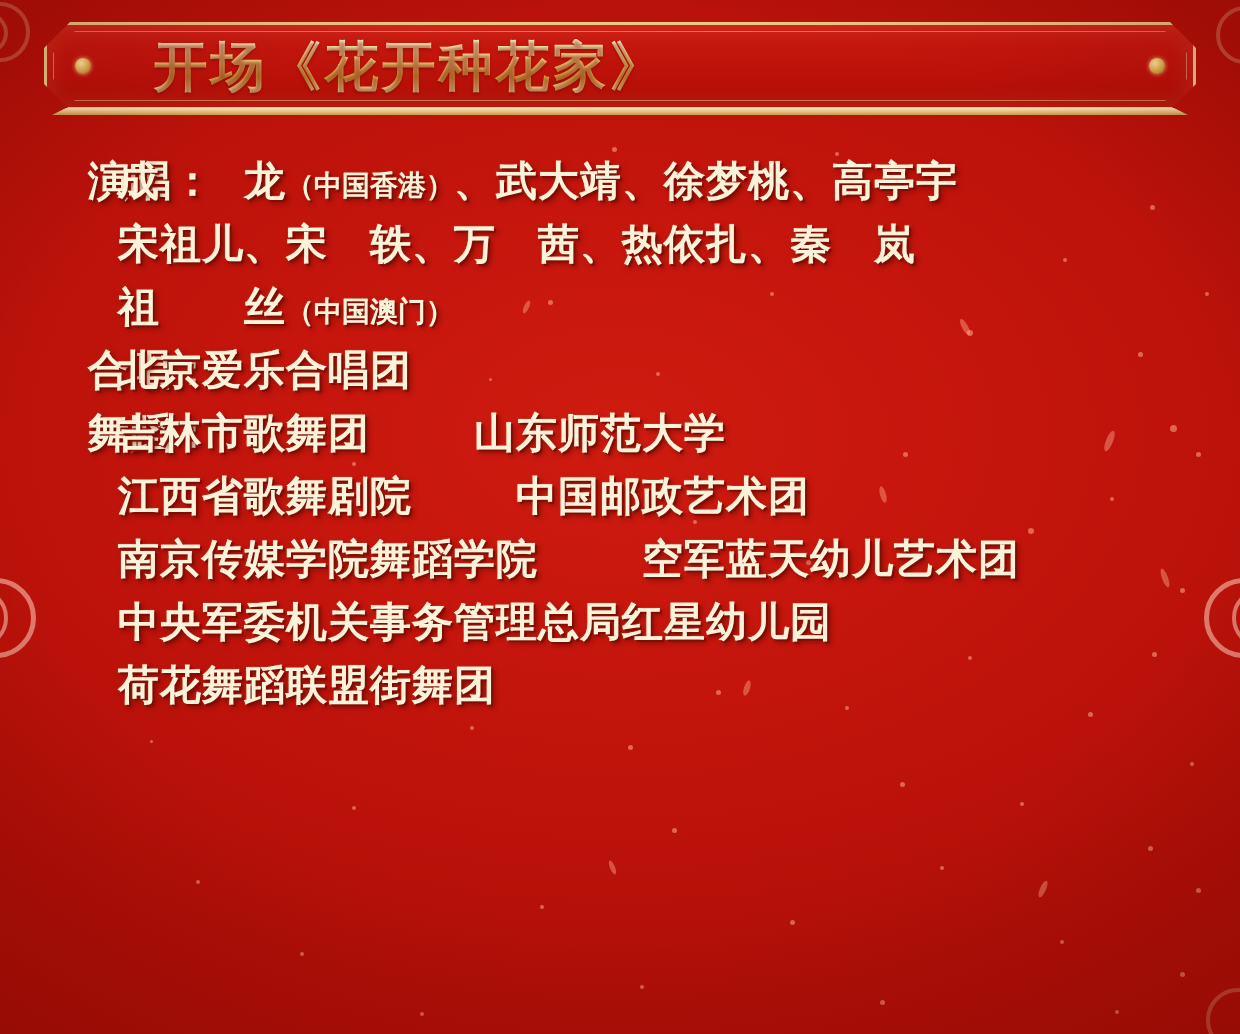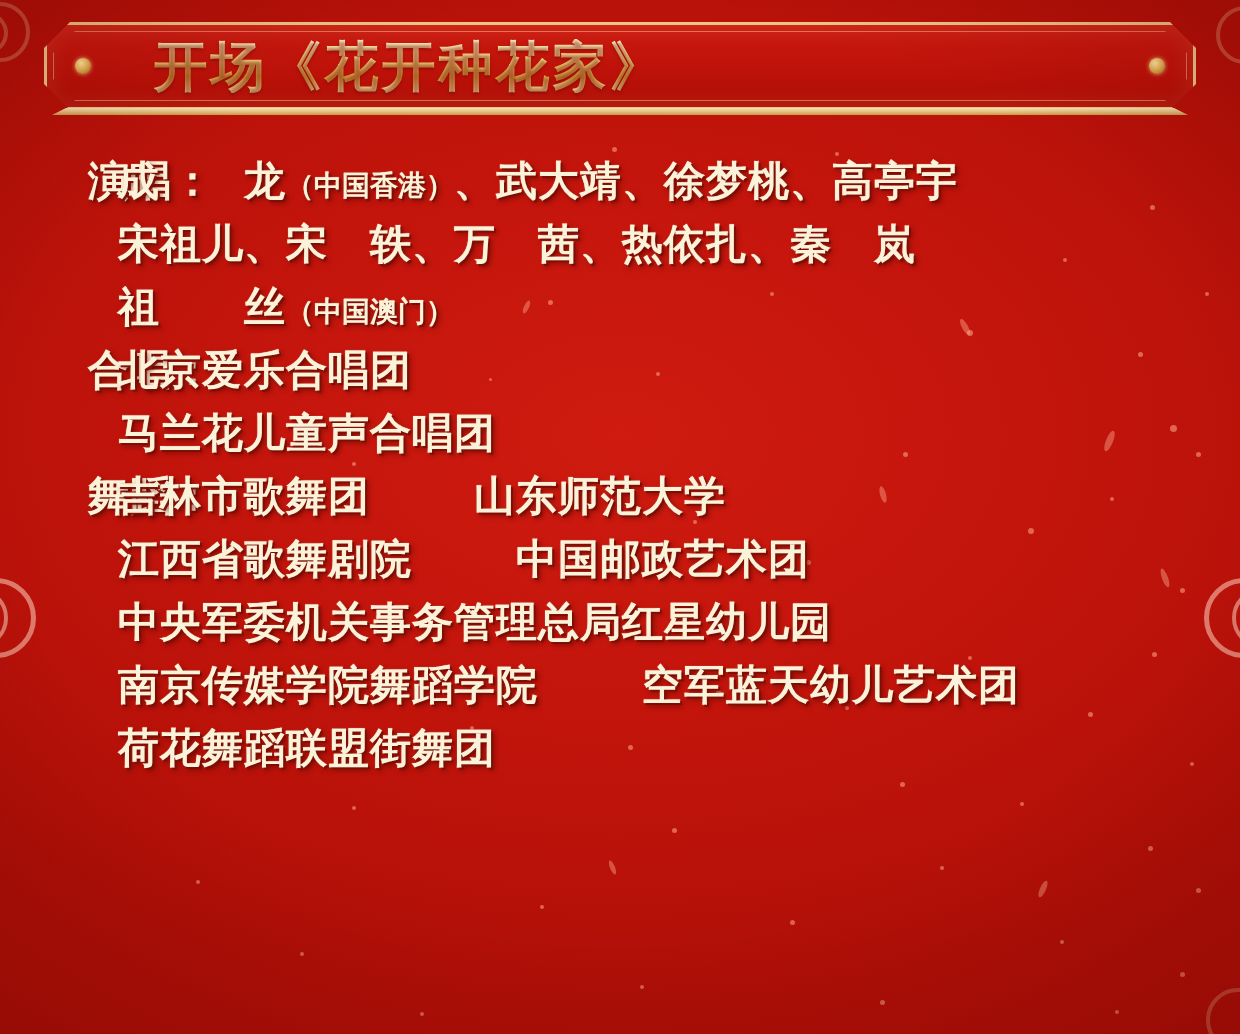--- a/index.html
+++ b/index.html
@@ -284,38 +284,34 @@
       </div>
       <div class="row">
         <div class="label"></div>
         <div class="body"><span class="cjk">祖　　丝</span><span class="cjk small">（中国澳门）</span></div>
       </div>
       <div class="row">
         <div class="label"><span class="cjk">合唱：</span></div>
         <div class="body"><span class="cjk">北京爱乐合唱团</span></div>
       </div>
       <div class="row">
-        <div class="label"></div>
-        <div class="body"><span class="cjk">马兰花儿童声合唱团</span></div>
-      </div>
-      <div class="row">
         <div class="label"><span class="cjk">舞蹈：</span></div>
         <div class="body"><span class="cjk">吉林市歌舞团</span><span class="cjk col-right">山东师范大学</span></div>
       </div>
       <div class="row">
         <div class="label"></div>
         <div class="body"><span class="cjk">江西省歌舞剧院</span><span class="cjk col-right">中国邮政艺术团</span></div>
       </div>
       <div class="row">
         <div class="label"></div>
+        <div class="body"><span class="cjk">南京传媒学院舞蹈学院</span><span class="cjk col-right">空军蓝天幼儿艺术团</span></div>
+      </div>
+      <div class="row">
+        <div class="label"></div>
         <div class="body"><span class="cjk">中央军委机关事务管理总局红星幼儿园</span></div>
-      </div>
-      <div class="row">
-        <div class="label"></div>
-        <div class="body"><span class="cjk">南京传媒学院舞蹈学院</span><span class="cjk col-right">空军蓝天幼儿艺术团</span></div>
       </div>
       <div class="row">
         <div class="label"></div>
         <div class="body"><span class="cjk">荷花舞蹈联盟街舞团</span></div>
       </div>
     </div>
 
   <div class="vignette"></div>
 </div>
 

